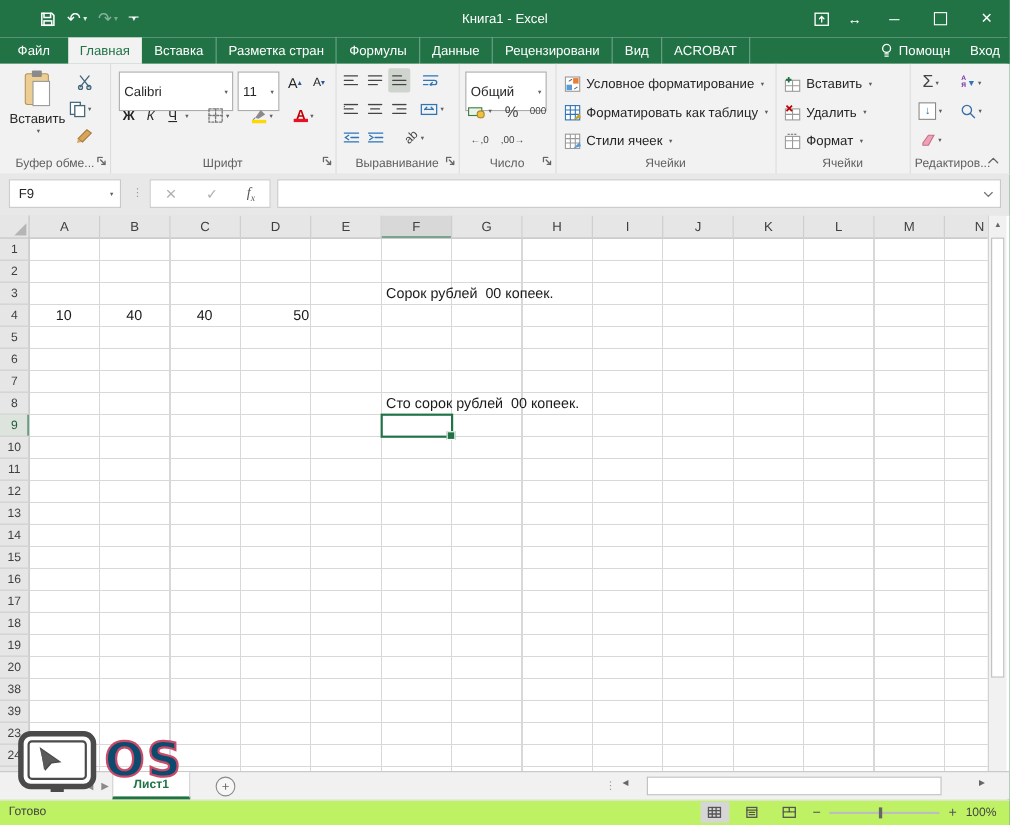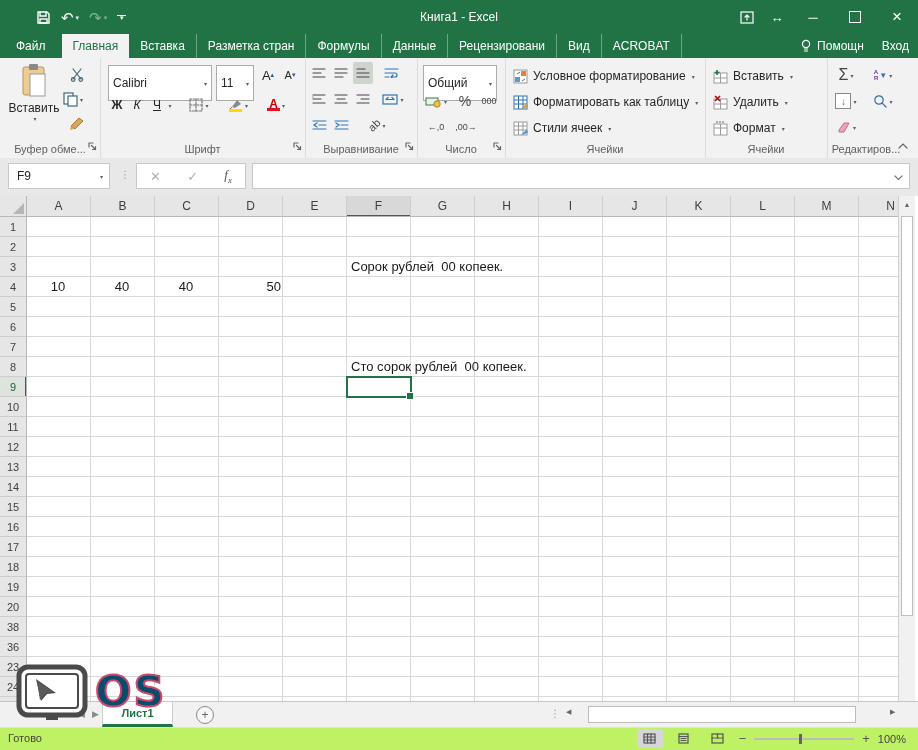--- a/index.html
+++ b/index.html
@@ -506,21 +506,21 @@
         <div class="rh">12</div>
         <div class="rh">13</div>
         <div class="rh">14</div>
         <div class="rh">15</div>
         <div class="rh">16</div>
         <div class="rh">17</div>
         <div class="rh">18</div>
         <div class="rh">19</div>
         <div class="rh">20</div>
         <div class="rh">38</div>
-        <div class="rh">36</div>
+        <div class="rh">39</div>
         <div class="rh">23</div>
         <div class="rh">24</div>
         <div class="rh"></div>
       </div>
     <div class="cells" id="cells">
         <div class="cellval" style="top: 60px; left: 0px; width: 62px; text-align: center;">10</div>
         <div class="cellval" style="top: 60px; left: 64px; width: 62px; text-align: center;">40</div>
         <div class="cellval" style="top: 60px; left: 128px; width: 62px; text-align: center;">40</div>
         <div class="cellval" style="top: 60px; left: 192px; width: 62px; text-align: right;">50</div>
         <div class="cellval" style="top: 40px; left: 324px;">Сорок рублей  00 копеек.</div>

